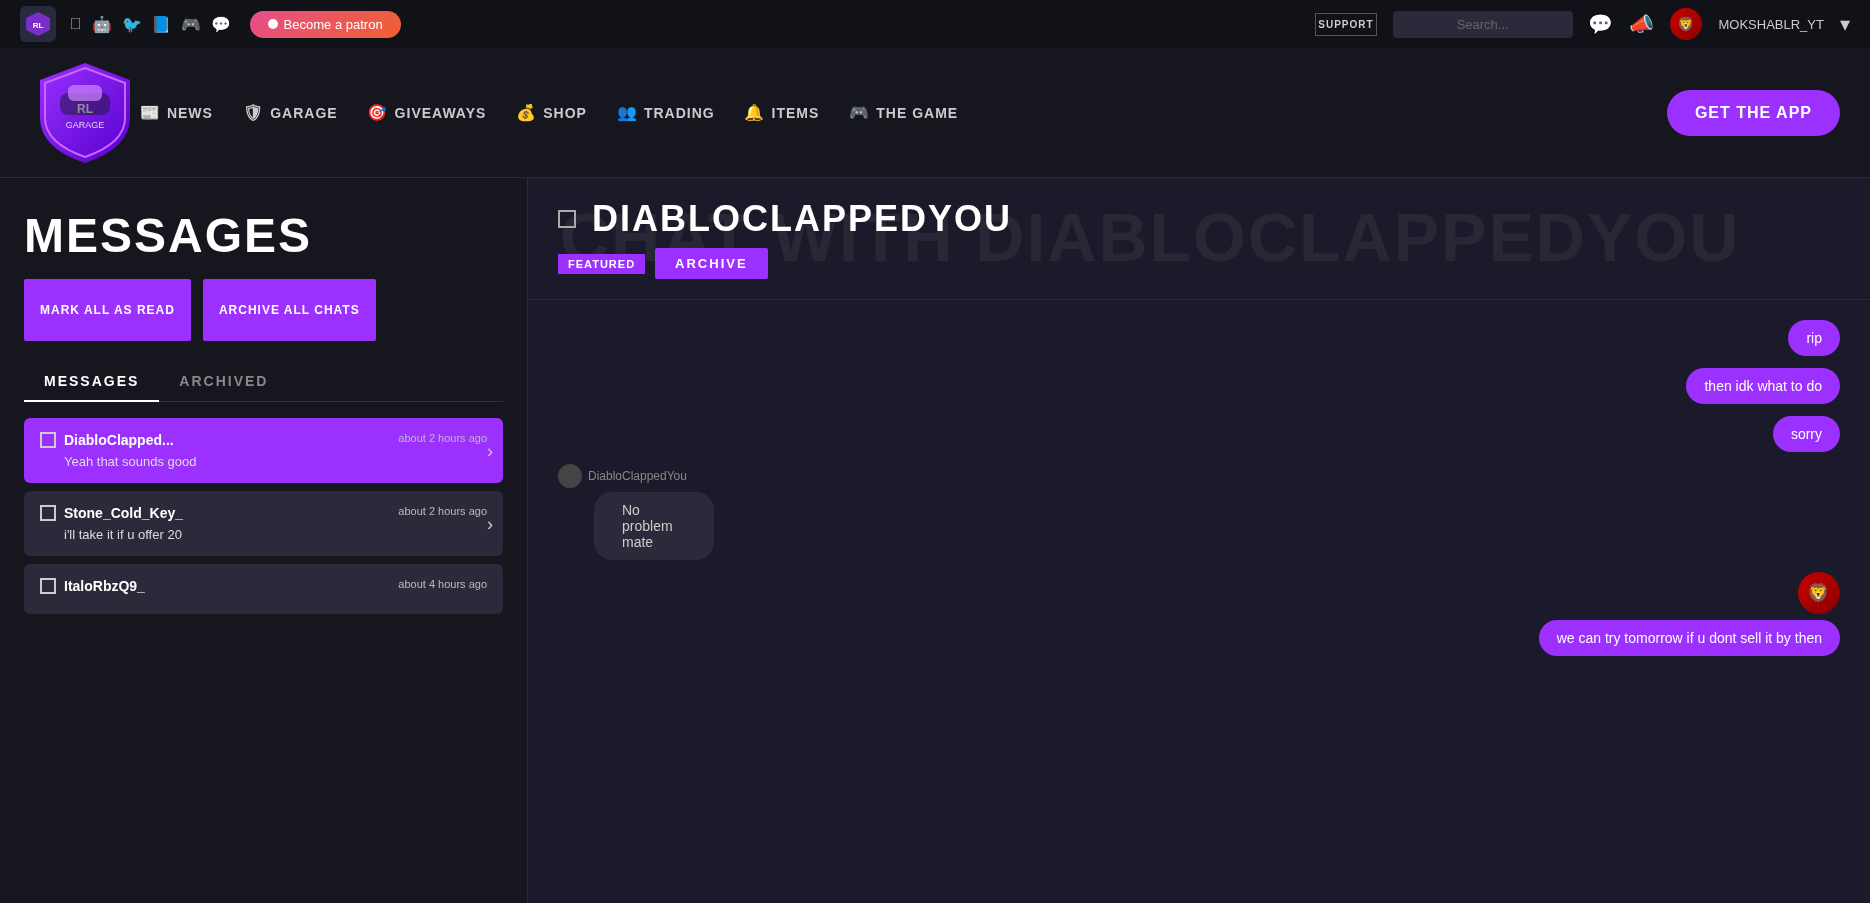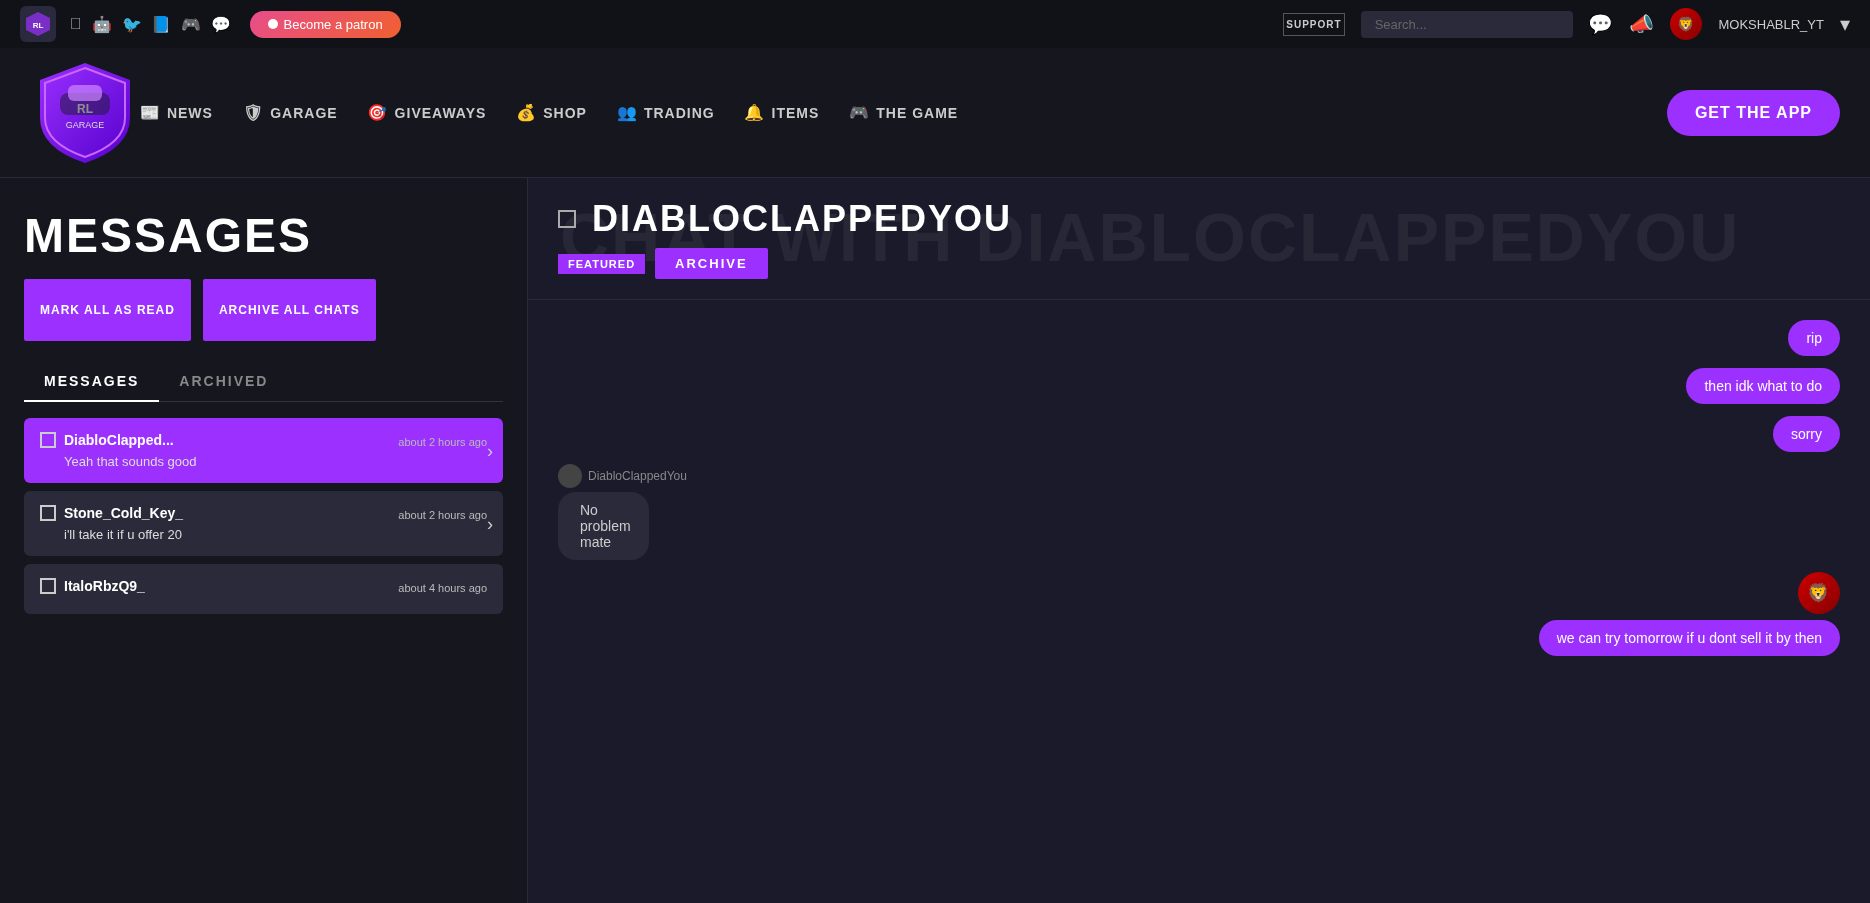--- a/index.html
+++ b/index.html
@@ -76,21 +76,22 @@
       letter-spacing: 1px;
       cursor: pointer;
     }
     .search-input {
       background: #2a2a3a;
       border: none;
       border-radius: 4px;
       padding: 6px 14px;
       color: #ccc;
       font-size: 13px;
-      width: 212px;
+      width: 180px;
+      text-align: center;
     }
     .search-input::placeholder { color: #666; }
     .top-icon {
       color: #ccc;
       font-size: 20px;
       cursor: pointer;
     }
     .user-avatar {
       width: 32px; height: 32px;
       border-radius: 50%;
@@ -237,21 +238,21 @@
       border-radius: 6px;
       padding: 14px 16px;
       cursor: pointer;
       position: relative;
     }
     .message-item.secondary {
       background: #2a2a3a;
     }
     .message-item-header {
       display: flex;
-      align-items: flex-end;
+      align-items: flex-start;
       justify-content: space-between;
       margin-bottom: 6px;
     }
     .message-item-user {
       display: flex;
       align-items: center;
       gap: 8px;
     }
     .msg-checkbox {
       width: 16px; height: 16px;
@@ -373,24 +374,25 @@
     .msg-bubble-left-user {
       font-size: 12px;
       color: #888;
       display: flex;
       align-items: center;
       gap: 6px;
     }
     .msg-bubble-left-content {
       background: #2a2a3a;
       color: #ccc;
-      padding: 10px 22px;
+      padding: 10px 28px;
       border-radius: 18px;
       font-size: 14px;
       max-width: 60%;
+      margin-left: 36px;
     }
     .msg-sender-avatar {
       width: 24px; height: 24px;
       border-radius: 50%;
       background: #444;
     }
     .chat-footer-bubble {
       align-self: flex-end;
       background: #9b30ff;
       color: #fff;

